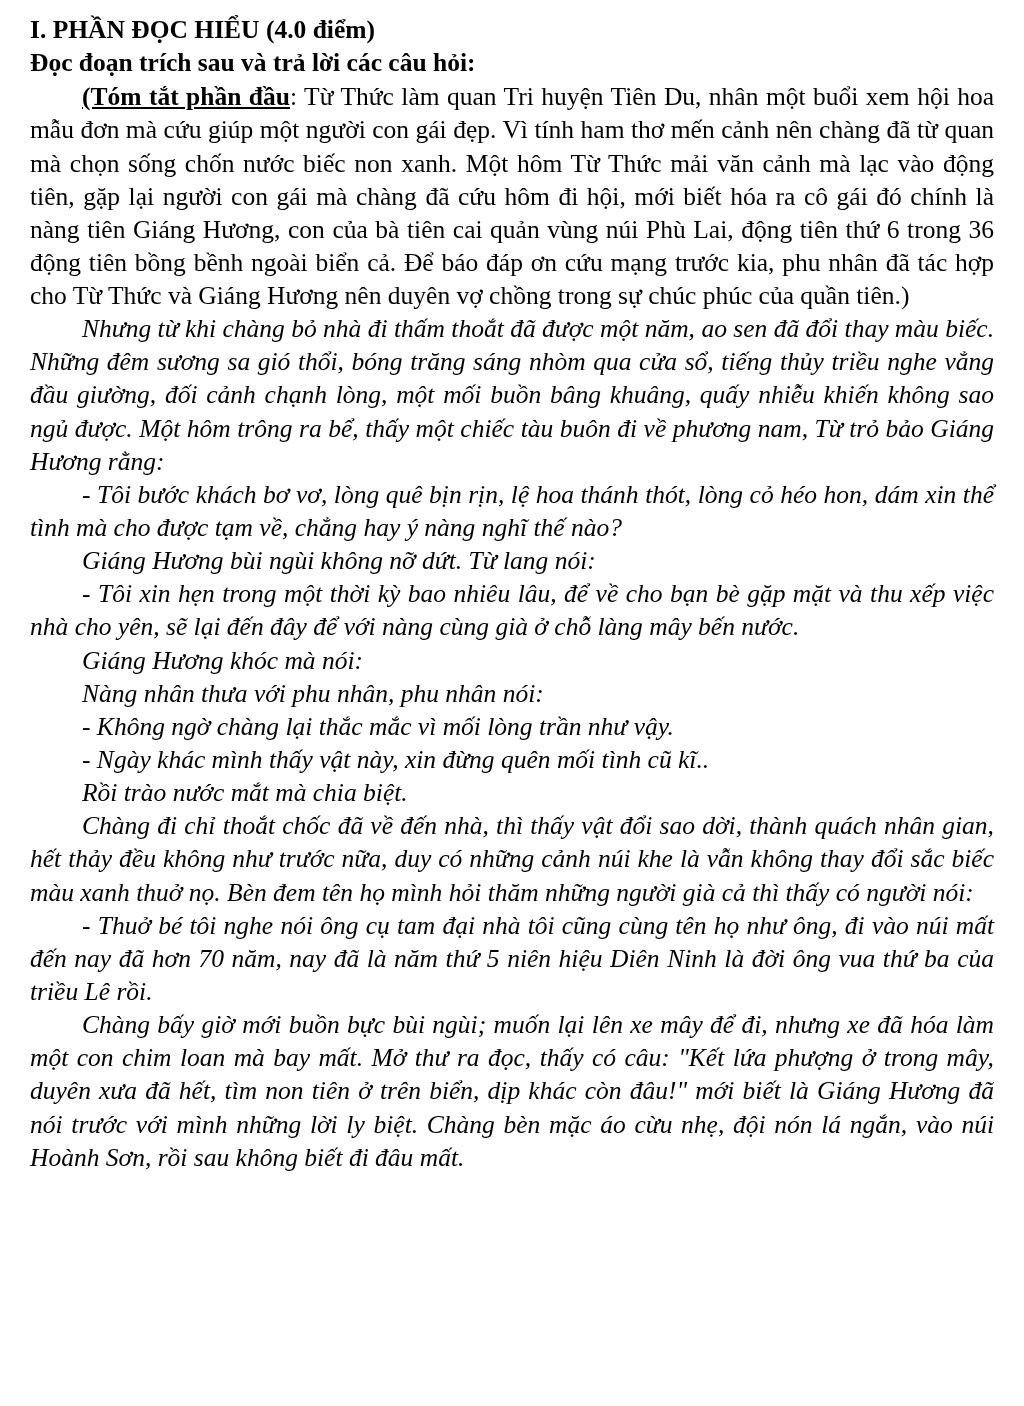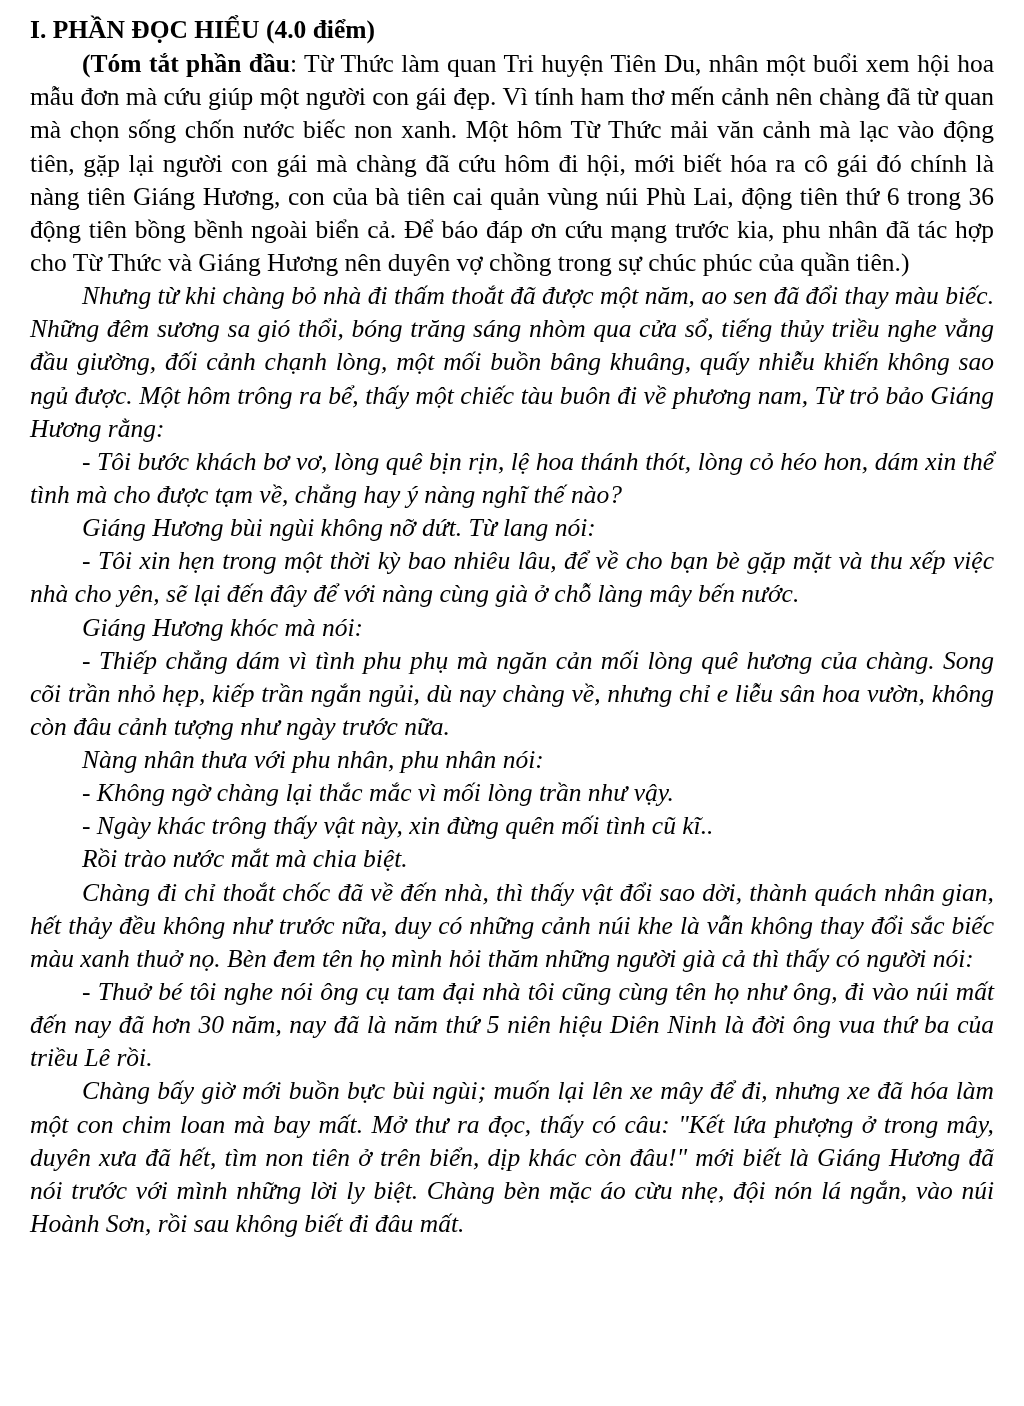--- a/index.html
+++ b/index.html
@@ -37,42 +37,43 @@
     margin: 0;
     text-align: justify;
     text-justify: inter-word;
     text-indent: 52px;
   }
   .summary {
     font-style: normal;
   }
   .summary .lead {
     font-weight: bold;
+    text-decoration: underline;
   }
   p.italic {
     font-style: italic;
   }
 </style>
 </head>
 <body>
 
 <div class="page">
 
   <h1 class="doc-title">I. PHẦN ĐỌC HIỂU (4.0 điểm)</h1>
 
+  <h2 class="doc-subtitle">Đọc đoạn trích sau và trả lời các câu hỏi:</h2>
 
   <p class="para summary"><span class="lead">(Tóm tắt phần đầu</span><span>: Từ Thức làm quan Tri huyện Tiên Du, nhân một buổi xem hội hoa mẫu đơn mà cứu giúp một người con gái đẹp. Vì tính ham thơ mến cảnh nên chàng đã từ quan mà chọn sống chốn nước biếc non xanh. Một hôm Từ Thức mải văn cảnh mà lạc vào động tiên, gặp lại người con gái mà chàng đã cứu hôm đi hội, mới biết hóa ra cô gái đó chính là nàng tiên Giáng Hương, con của bà tiên cai quản vùng núi Phù Lai, động tiên thứ 6 trong 36 động tiên bồng bềnh ngoài biển cả. Để báo đáp ơn cứu mạng trước kia, phu nhân đã tác hợp cho Từ Thức và Giáng Hương nên duyên vợ chồng trong sự chúc phúc của quần tiên.)</span></p>
 
   <p class="para italic">Nhưng từ khi chàng bỏ nhà đi thấm thoắt đã được một năm, ao sen đã đổi thay màu biếc. Những đêm sương sa gió thổi, bóng trăng sáng nhòm qua cửa sổ, tiếng thủy triều nghe vẳng đầu giường, đối cảnh chạnh lòng, một mối buồn bâng khuâng, quấy nhiễu khiến không sao ngủ được. Một hôm trông ra bể, thấy một chiếc tàu buôn đi về phương nam, Từ trỏ bảo Giáng Hương rằng:</p>
   <p class="para italic">- Tôi bước khách bơ vơ, lòng quê bịn rịn, lệ hoa thánh thót, lòng cỏ héo hon, dám xin thể tình mà cho được tạm về, chẳng hay ý nàng nghĩ thế nào?</p>
   <p class="para italic">Giáng Hương bùi ngùi không nỡ dứt. Từ lang nói:</p>
   <p class="para italic">- Tôi xin hẹn trong một thời kỳ bao nhiêu lâu, để về cho bạn bè gặp mặt và thu xếp việc nhà cho yên, sẽ lại đến đây để với nàng cùng già ở chỗ làng mây bến nước.</p>
   <p class="para italic">Giáng Hương khóc mà nói:</p>
-  <p class="para italic">- Thiếp chẳng dám vì tình phu phụ mà ngăn cản mối lòng quê hương của chàng. Song cõi trần nhỏ hẹp, kiếp trần ngắn ngủi, dù nay chàng về, nhưng chỉ e liễu sân hoa vườn, không còn đâu cảnh tượng như ngày trước nữa.</p>
   <p class="para italic">Nàng nhân thưa với phu nhân, phu nhân nói:</p>
   <p class="para italic">- Không ngờ chàng lại thắc mắc vì mối lòng trần như vậy.</p>
-  <p class="para italic">- Ngày khác trông thấy vật này, xin đừng quên mối tình cũ kĩ..</p>
+  <p class="para italic">- Ngày khác mình thấy vật này, xin đừng quên mối tình cũ kĩ..</p>
   <p class="para italic">Rồi trào nước mắt mà chia biệt.</p>
   <p class="para italic">Chàng đi chỉ thoắt chốc đã về đến nhà, thì thấy vật đổi sao dời, thành quách nhân gian, hết thảy đều không như trước nữa, duy có những cảnh núi khe là vẫn không thay đổi sắc biếc màu xanh thuở nọ. Bèn đem tên họ mình hỏi thăm những người già cả thì thấy có người nói:</p>
-  <p class="para italic">- Thuở bé tôi nghe nói ông cụ tam đại nhà tôi cũng cùng tên họ như ông, đi vào núi mất đến nay đã hơn 30 năm, nay đã là năm thứ 5 niên hiệu Diên Ninh là đời ông vua thứ ba của triều Lê rồi.</p>
+  <p class="para italic">- Thuở bé tôi nghe nói ông cụ tam đại nhà tôi cũng cùng tên họ như ông, đi vào núi mất đến nay đã hơn 70 năm, nay đã là năm thứ 5 niên hiệu Diên Ninh là đời ông vua thứ ba của triều Lê rồi.</p>
   <p class="para italic">Chàng bấy giờ mới buồn bực bùi ngùi; muốn lại lên xe mây để đi, nhưng xe đã hóa làm một con chim loan mà bay mất. Mở thư ra đọc, thấy có câu: "Kết lứa phượng ở trong mây, duyên xưa đã hết, tìm non tiên ở trên biển, dịp khác còn đâu!" mới biết là Giáng Hương đã nói trước với mình những lời ly biệt. Chàng bèn mặc áo cừu nhẹ, đội nón lá ngắn, vào núi Hoành Sơn, rồi sau không biết đi đâu mất.</p>
 
 </div>
 
 </body></html>

